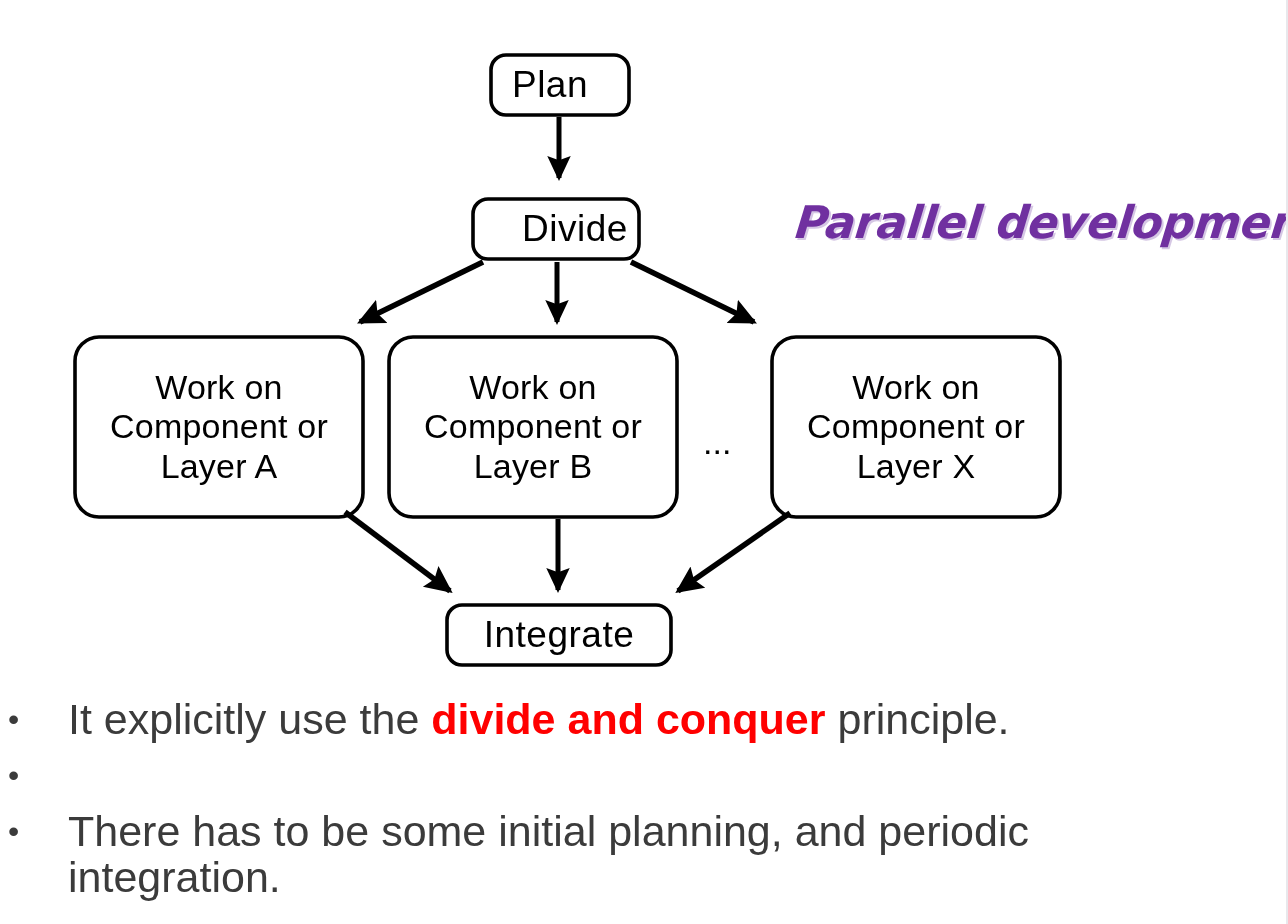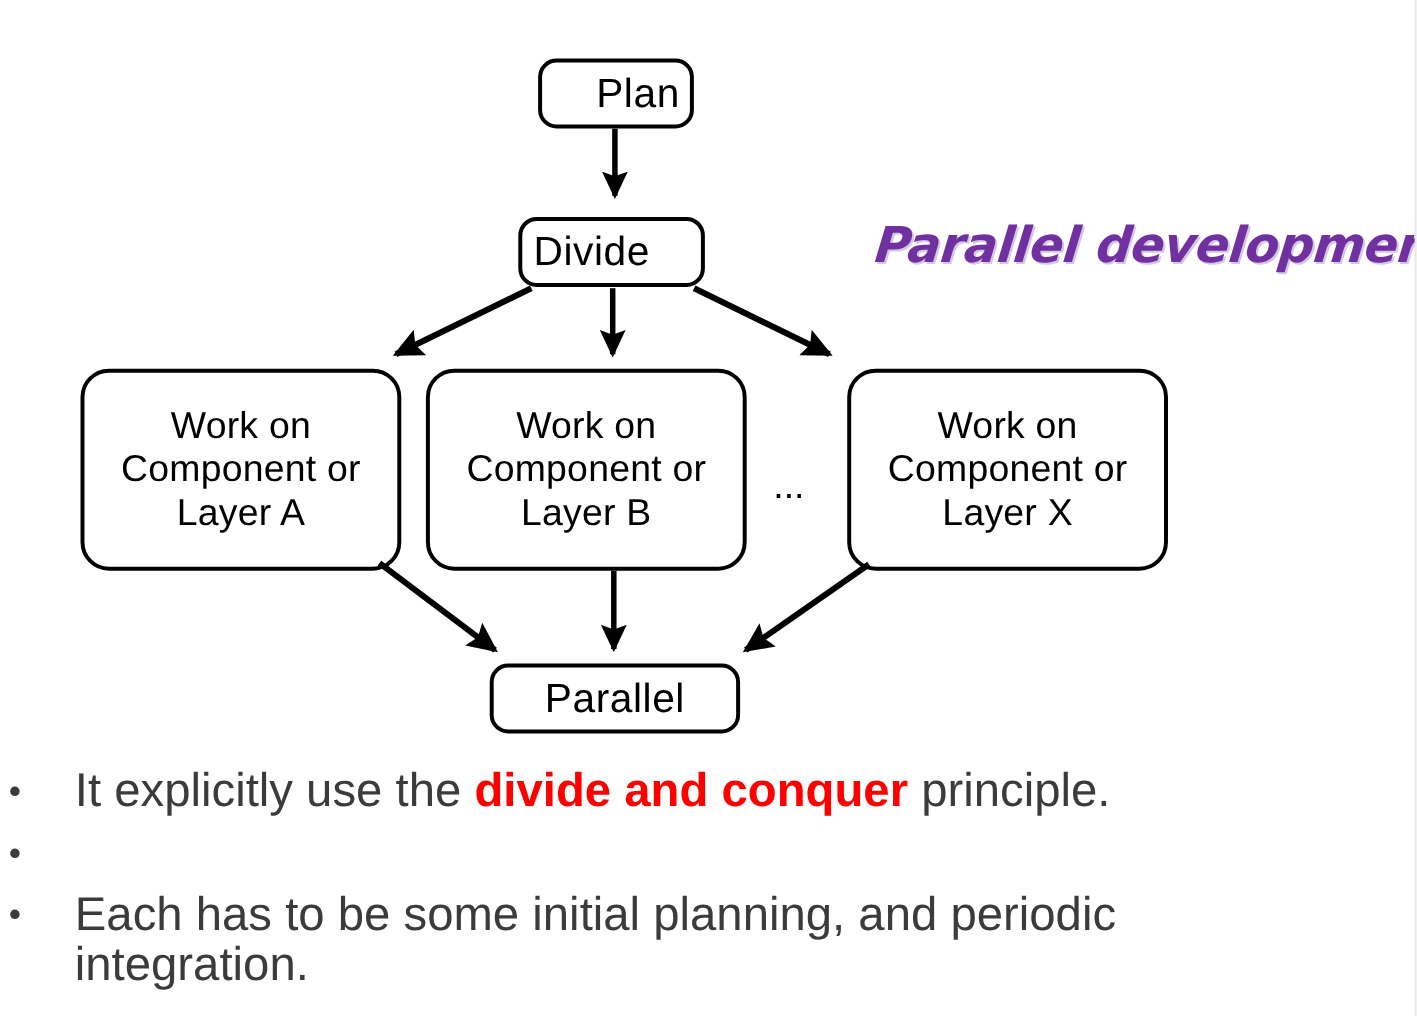--- a/index.html
+++ b/index.html
@@ -143,50 +143,50 @@
 
       <line x1="631" y1="262" x2="754" y2="322" stroke="#000000" stroke-width="5.5" marker-end="url(#arrowhead)"></line>
 
       <line x1="345" y1="512" x2="450" y2="591" stroke="#000000" stroke-width="5.5" marker-end="url(#arrowhead)"></line>
 
       <line x1="558" y1="519" x2="558" y2="590" stroke="#000000" stroke-width="5" marker-end="url(#arrowhead)"></line>
 
       <line x1="790" y1="513" x2="678" y2="591" stroke="#000000" stroke-width="5.5" marker-end="url(#arrowhead)"></line>
     </svg>
 
-    <div class="node-label small-node" style="left:511px; top:55px; width:138px; height:60px;">Plan</div>
+    <div class="node-label small-node" style="left:481px; top:55px; width:138px; height:60px;">Plan</div>
 
-    <div class="node-label small-node" style="left:455px; top:199px; width:166px; height:60px;">Divide</div>
+    <div class="node-label small-node" style="left:492px; top:199px; width:166px; height:60px;">Divide</div>
 
     <div class="node-label work-node" style="left:65px; top:337px; width:308px; height:180px;">Work on
 Component or
 Layer A</div>
 
     <div class="node-label work-node" style="left:379px; top:337px; width:308px; height:180px;">Work on
 Component or
 Layer B</div>
 
     <div class="node-label work-node" style="left:762px; top:337px; width:308px; height:180px;">Work on
 Component or
 Layer X</div>
 
-    <div class="node-label small-node" style="left:447px; top:605px; width:224px; height:60px;">Parallel</div>
+    <div class="node-label small-node" style="left:447px; top:605px; width:224px; height:60px;">Integrate</div>
 
     <div class="ellipsis" style="left:703px; top:423px;">...</div>
   </div>
 
   <div id="parallel-title">Parallel development</div>
 
   <div id="bullets">
       <div class="bullet-row">
         <div class="bullet-marker">•</div>
         <div class="bullet-text"><span>It explicitly use the </span><span class="hl">divide and conquer</span><span> principle.</span></div>
       </div>
       <div class="bullet-row">
         <div class="bullet-marker">•</div>
       </div>
       <div class="bullet-row">
         <div class="bullet-marker">•</div>
-        <div class="bullet-text"><span>Each has to be some initial planning, and periodic integration.</span></div>
+        <div class="bullet-text"><span>There has to be some initial planning, and periodic integration.</span></div>
       </div>
     </div>
 
 </div>
 
 </body></html>

